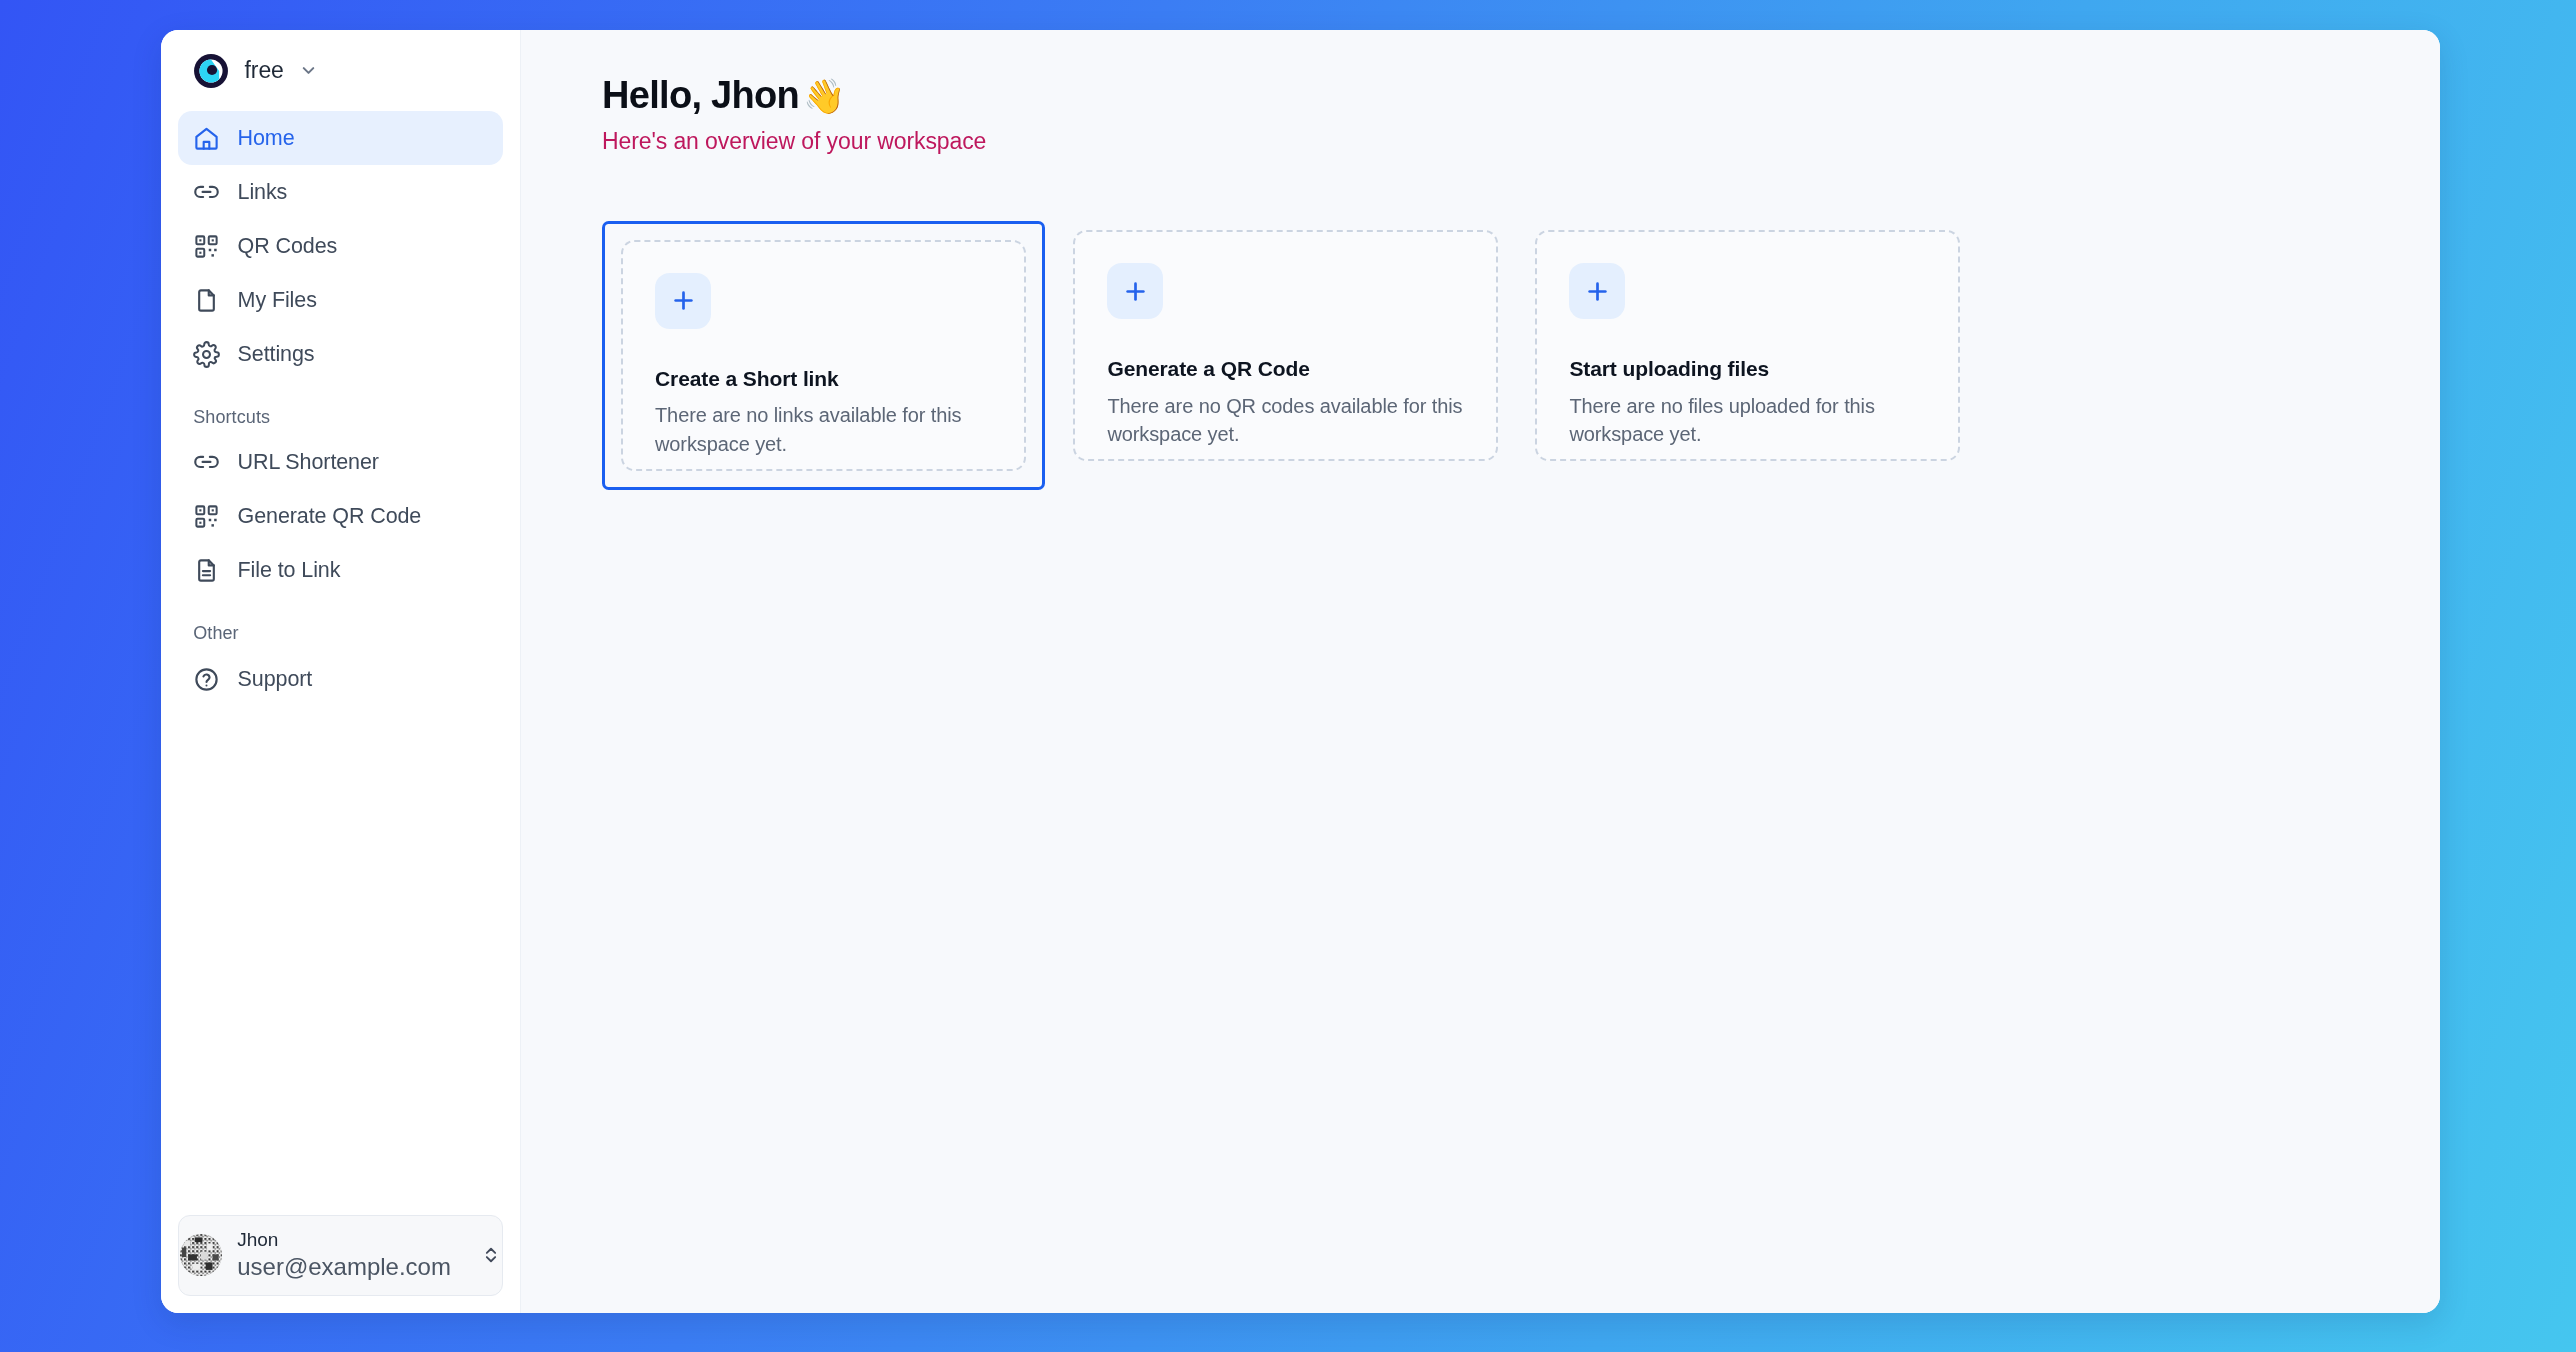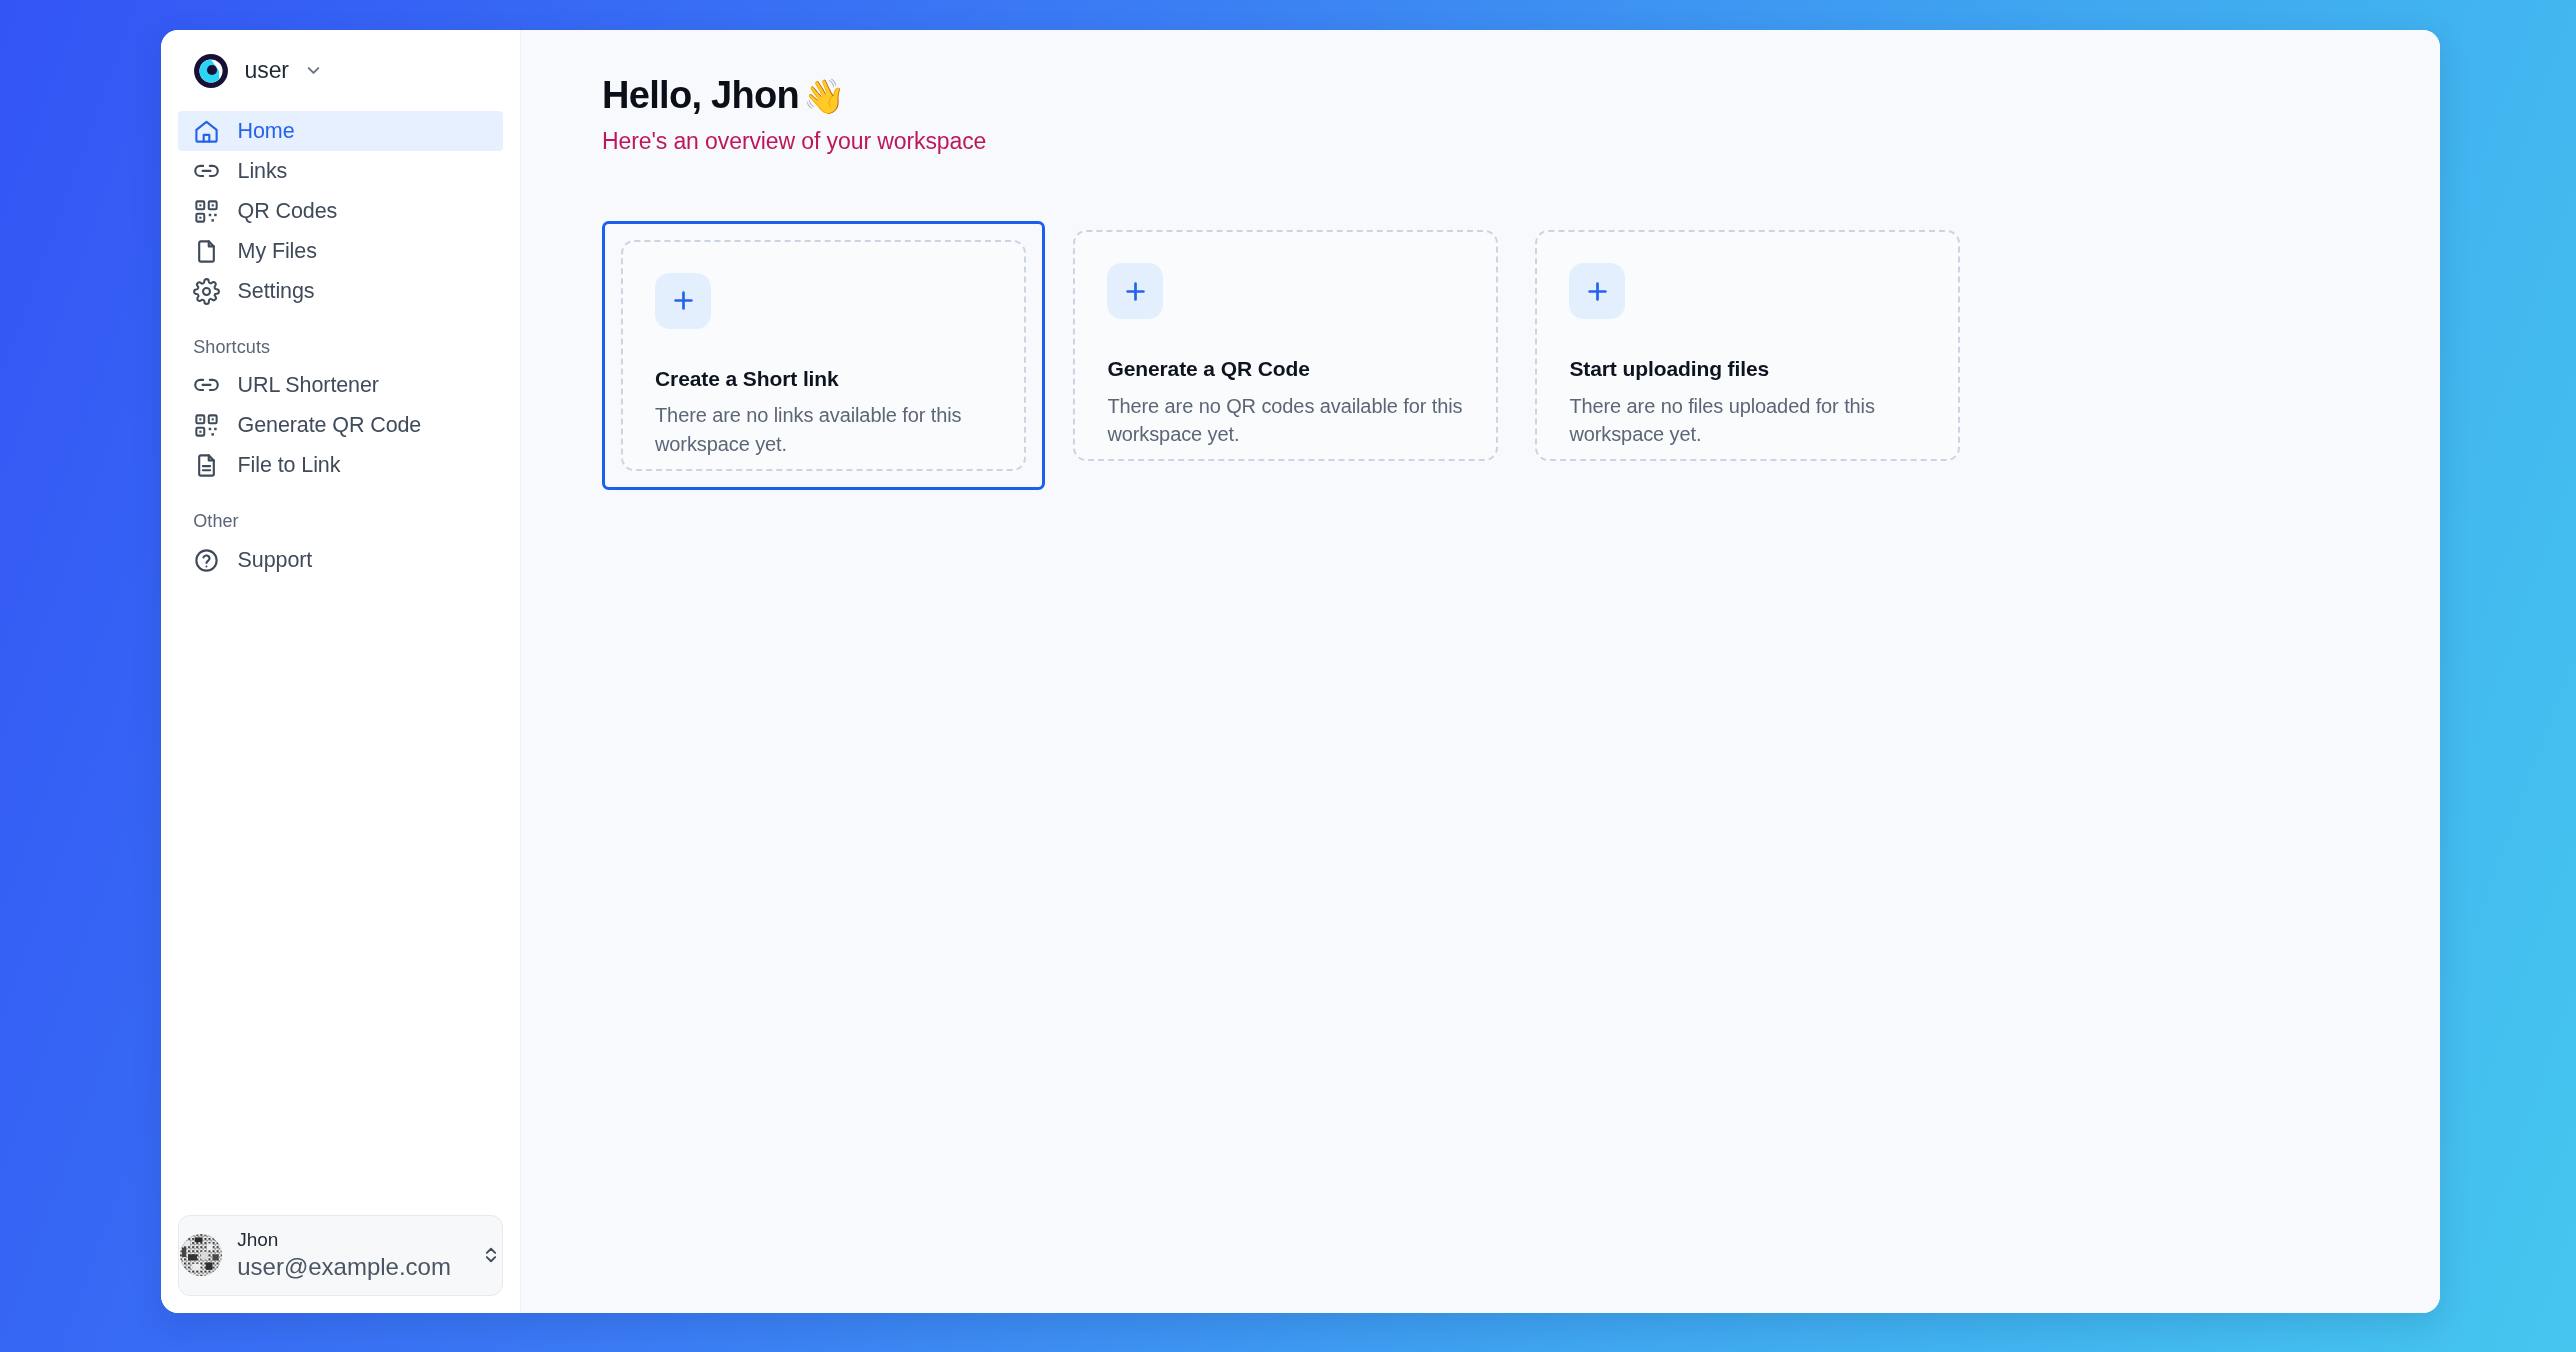--- a/index.html
+++ b/index.html
@@ -62,23 +62,23 @@
 
   .chev-down { width: 19px; height: 19px; color: #6B7687; display: block; }
 
   
   .nav-group { display: flex; flex-direction: column; }
 
   .nav-item {
     display: flex;
     align-items: center;
     gap: 17.4px;
-    height: 40px;
+    height: 54px;
     padding: 0 14.8px;
-    border-radius: 4px;
+    border-radius: 14px;
     cursor: pointer;
     color: #3F4A5A;
   }
   .nav-item .nav-label {
     font-size: 21.5px;
     font-weight: 400;
     letter-spacing: -0.1px;
     white-space: nowrap;
   }
   .nav-item .nav-ico { width: 27px; height: 27px; flex: 0 0 27px; display: block; }
@@ -230,21 +230,21 @@
 
     <div class="workspace-switcher">
       <span class="brand-logo">
         <svg viewBox="0 0 56 56" width="38" height="38">
           <circle cx="28" cy="28" r="25" fill="#171235"></circle>
           <circle cx="28" cy="28" r="17" fill="#ffffff"></circle>
           <path d="M28 11 A17 17 0 1 0 40 40 L40 28 Z" fill="#2DD4F5"></path>
           <circle cx="29.5" cy="26.5" r="7.5" fill="#171235"></circle>
         </svg>
       </span>
-      <span class="workspace-name">user</span>
+      <span class="workspace-name">free</span>
       <span>
         <svg class="chev-down" viewBox="0 0 24 24" fill="none" stroke="currentColor" stroke-width="2.6" stroke-linecap="round" stroke-linejoin="round">
             <polyline points="6 9 12 15 18 9"></polyline>
           </svg>
       </span>
     </div>
 
     <nav class="nav-group">
 
       <div class="nav-item active">

